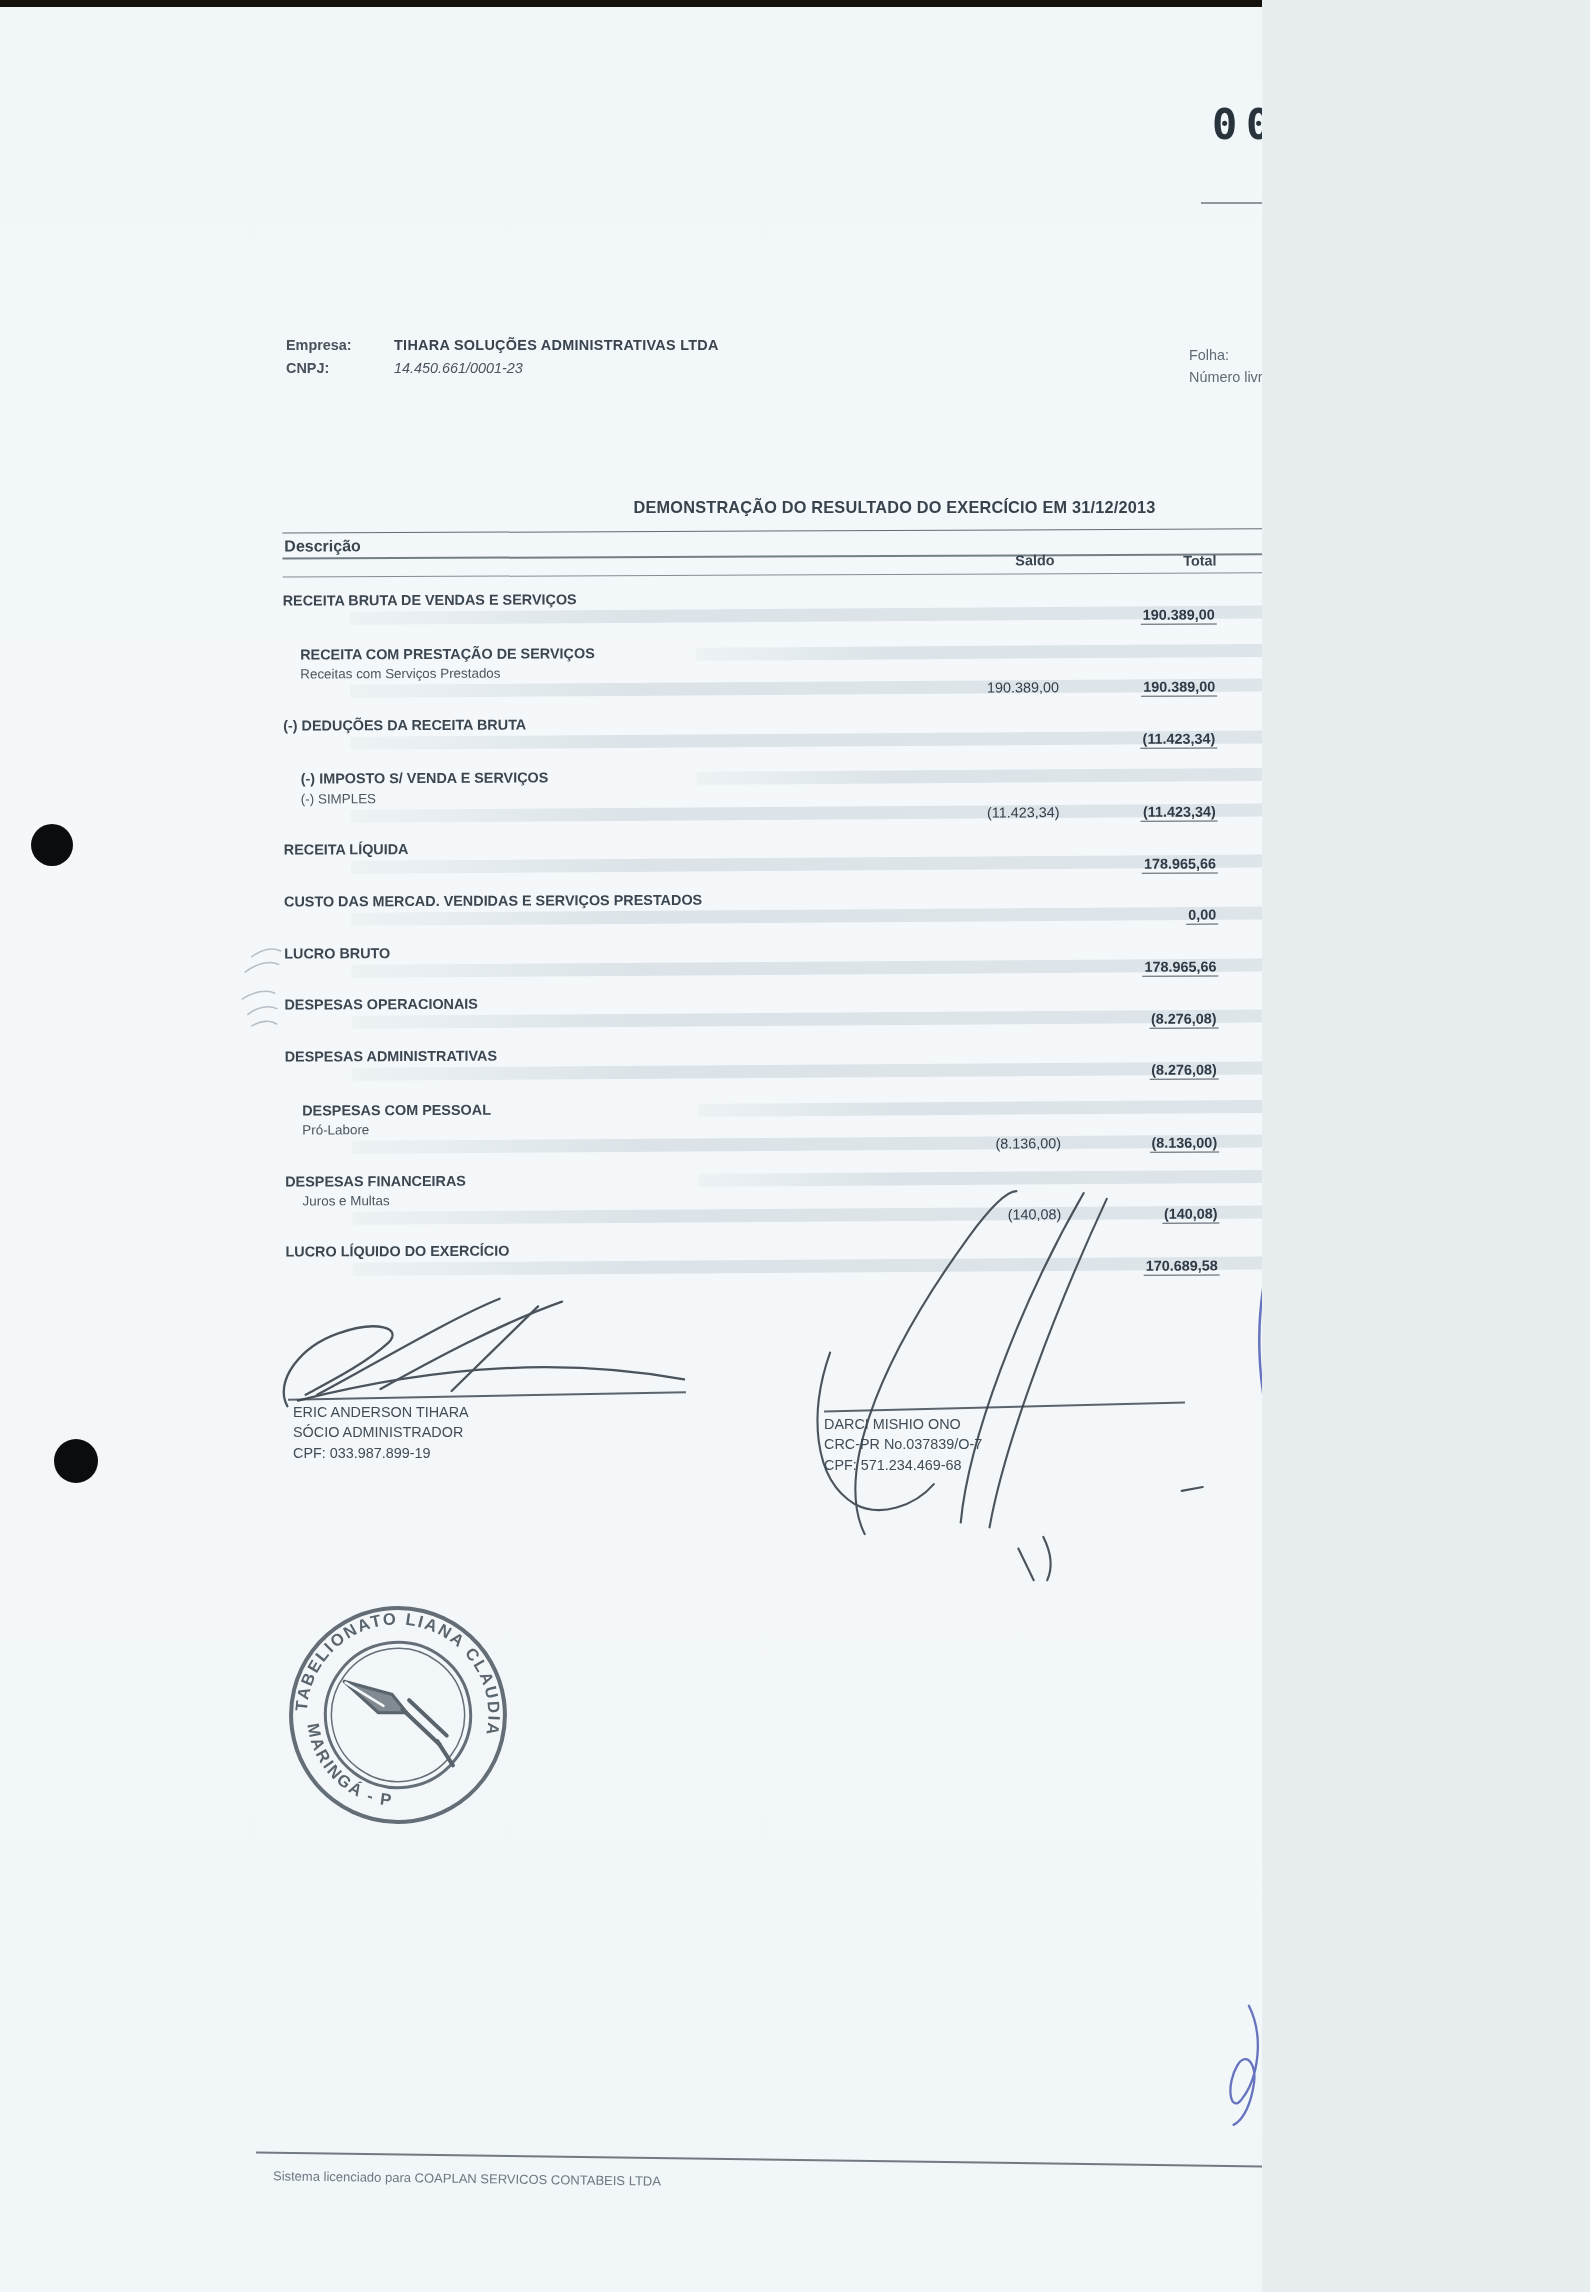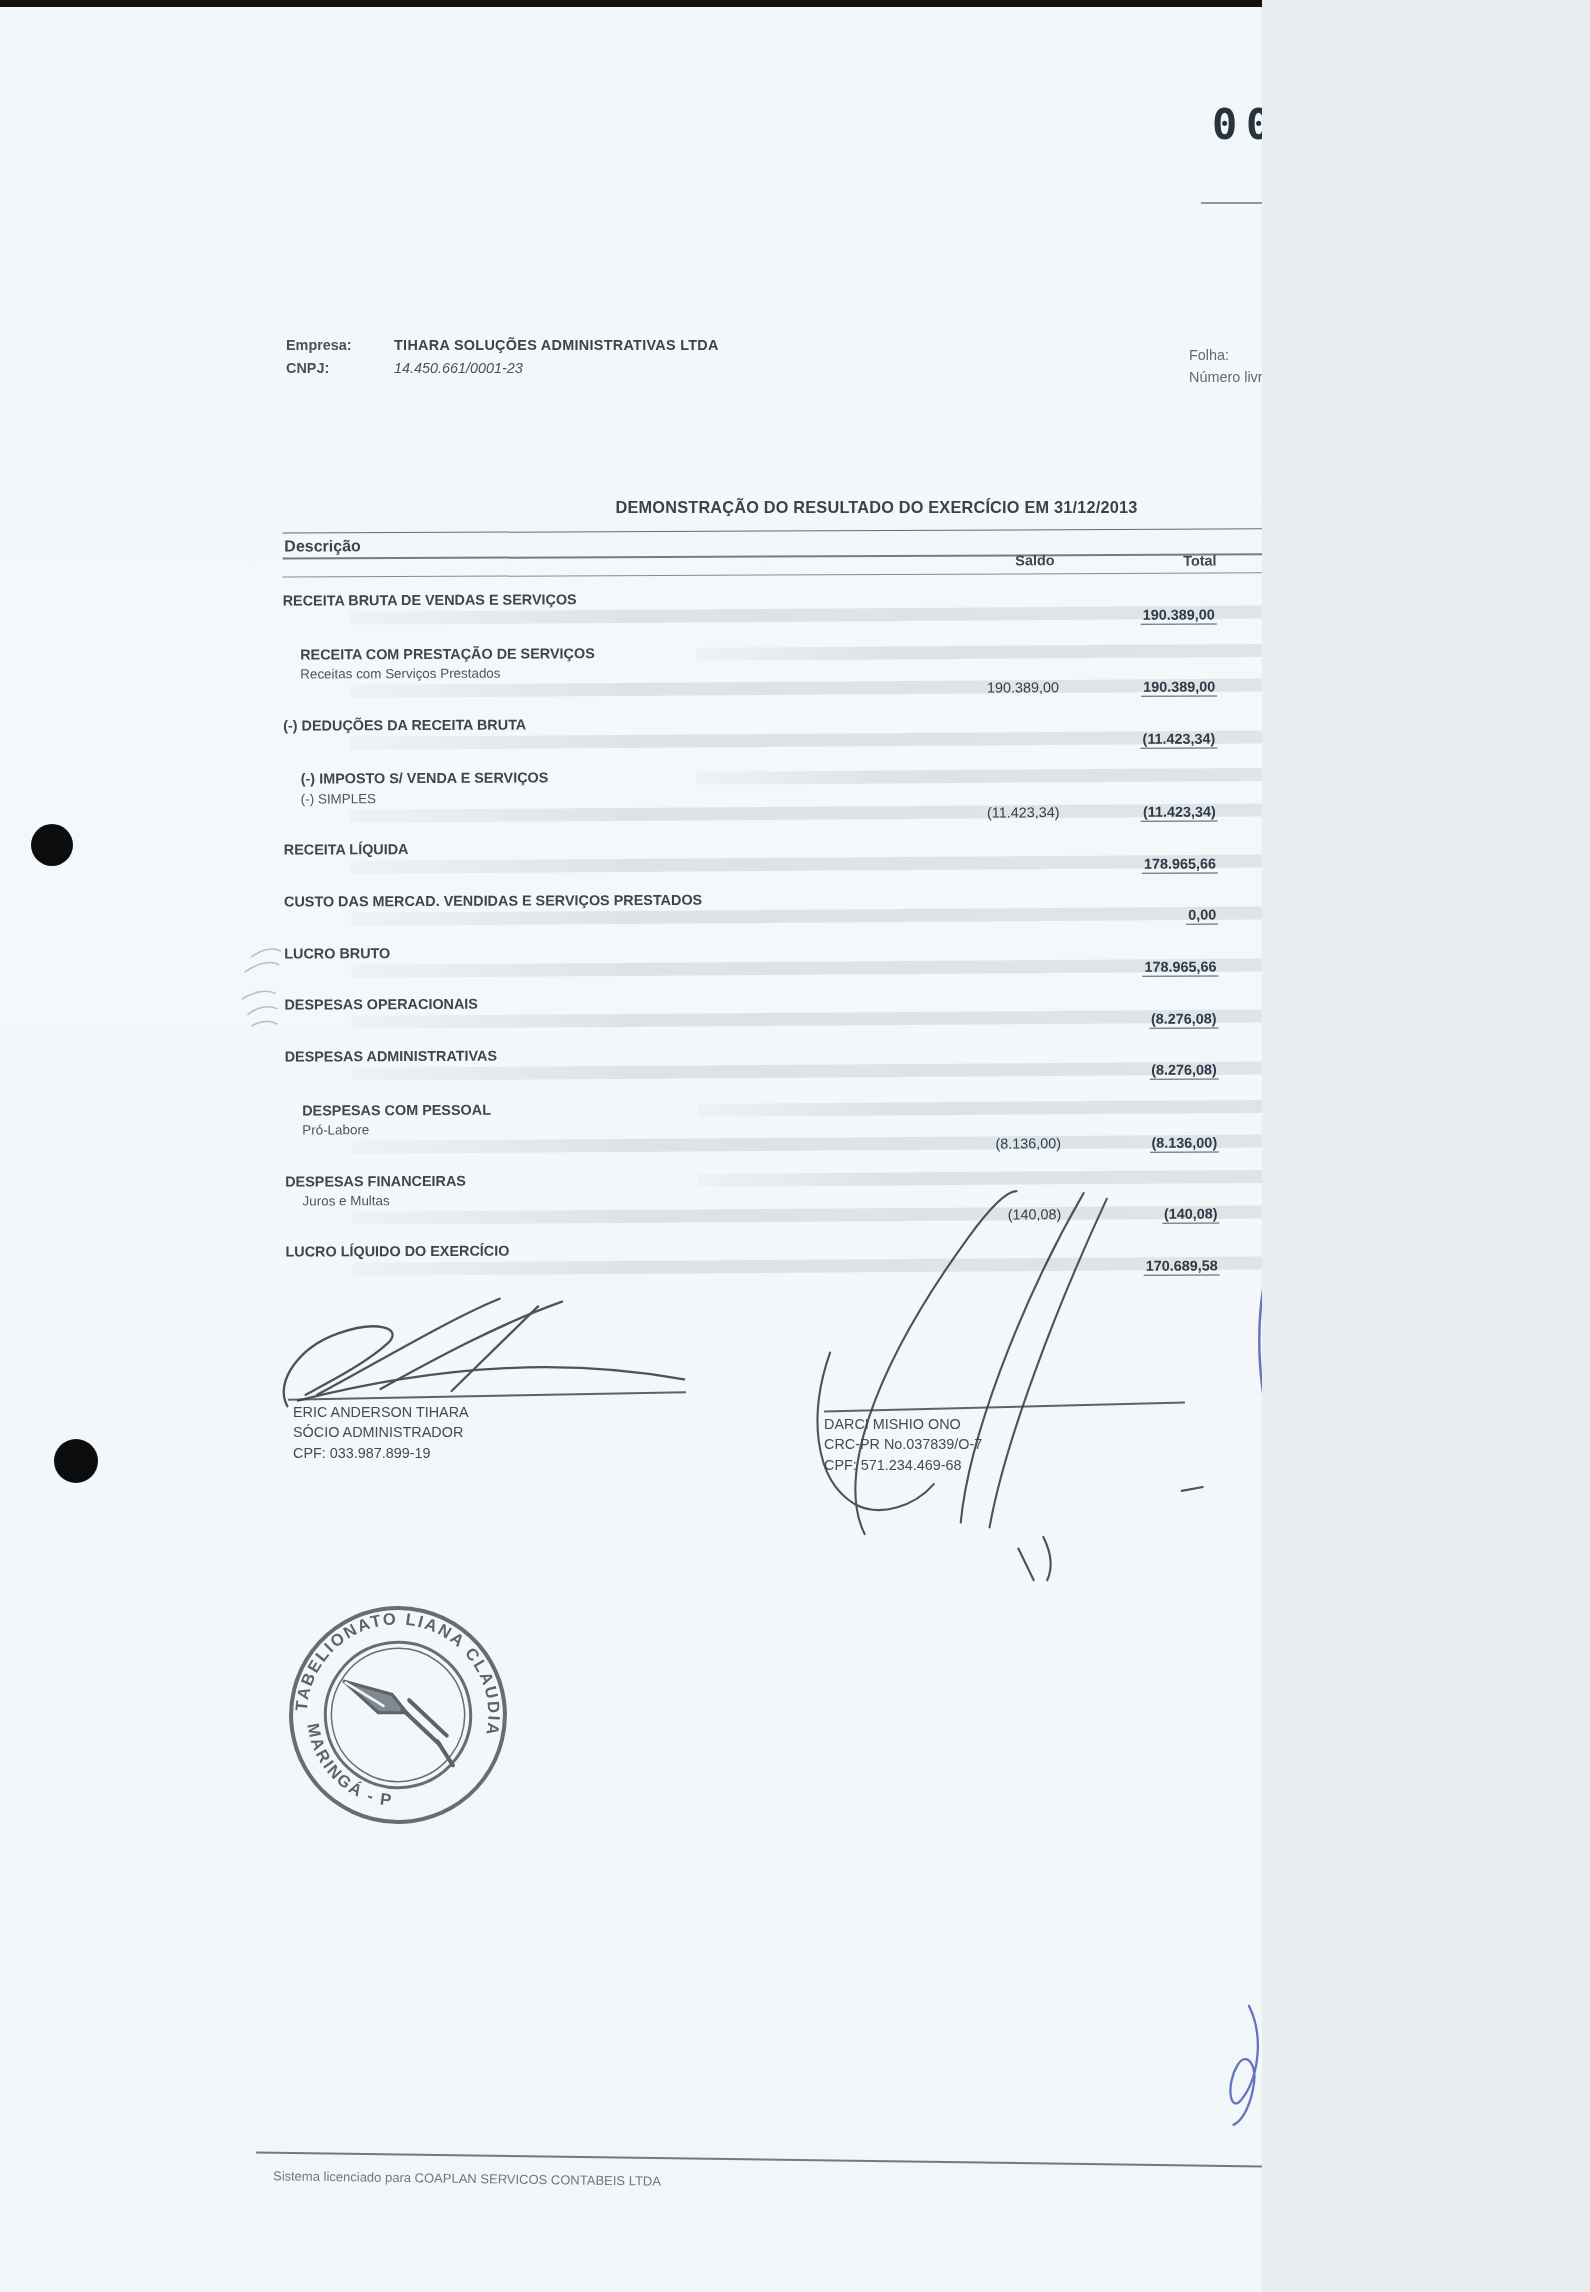--- a/index.html
+++ b/index.html
@@ -20,21 +20,21 @@
   .co-row{display:flex;line-height:23px;}
   .co-lbl{width:108px;font-weight:bold;color:#48525c;}
   .co-name{font-weight:bold;color:#3a444e;letter-spacing:0.3px;}
   .co-cnpj{color:#49545e;font-style:italic;}
 
   .folha-head{position:absolute;left:1189px;top:344px;font-size:14.4px;color:#5f6c75;}
   .fo-row{display:flex;line-height:22px;}
   .fo-lbl{width:152px;}
   .fo-val{color:#5a6770;text-decoration:underline;}
 
-  .doc-title{position:absolute;left:279px;top:498px;width:1195px;text-align:center;
+  .doc-title{position:absolute;left:297px;top:498px;width:1195px;text-align:center;
     font-size:16.3px;font-weight:bold;color:#39434d;letter-spacing:0.2px;}
 
   
   .dre{position:absolute;left:284px;top:530px;width:1195px;transform:rotate(-.25deg);}
   .thead{position:relative;height:44px;border-top:1.9px solid rgba(74,85,94,.85);}
   .thead .descr{position:absolute;left:1.9px;top:3.8px;font-weight:bold;font-size:16px;color:#3c4650;}
   .thead .hline1{position:absolute;left:0;right:0;top:24px;height:1.9px;background:rgba(74,85,94,.75);}
   .thead .saldo-h{position:absolute;right:423px;top:22px;font-weight:bold;font-size:14.4px;color:#3c4650;}
   .thead .total-h{position:absolute;right:261px;top:23px;font-weight:bold;font-size:14.4px;color:#3c4650;}
   .thead .hline2{position:absolute;left:0;right:0;top:43px;height:1.4px;background:rgba(74,85,94,.65);}

